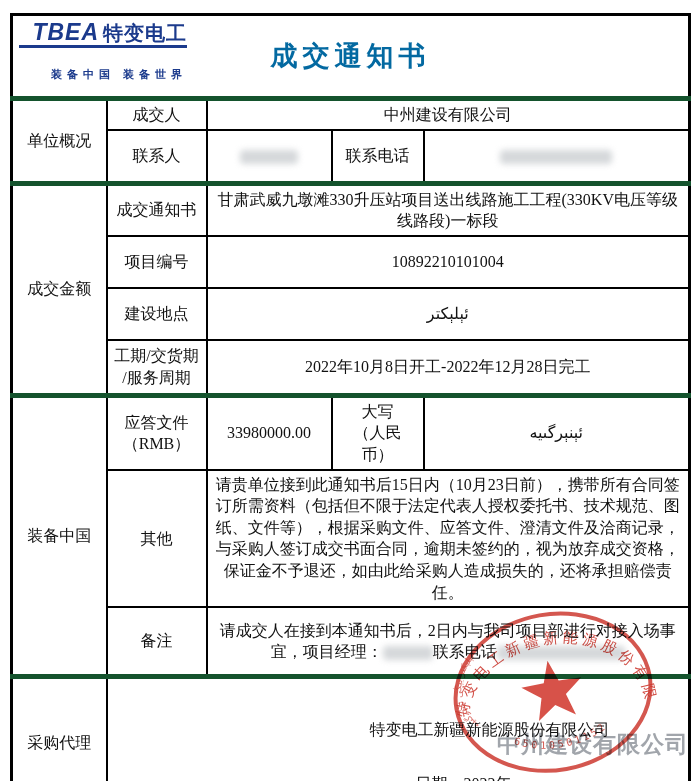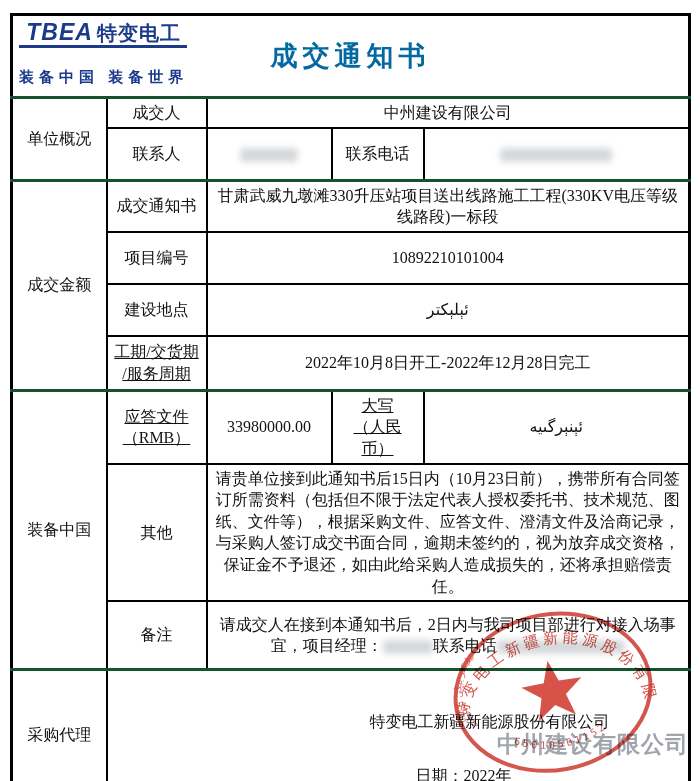--- a/index.html
+++ b/index.html
@@ -12,42 +12,42 @@
     border-collapse:collapse;table-layout:fixed;
     border:3px solid #000;
   }
   table.doc td{
     border:2px solid #000;
     text-align:center;vertical-align:middle;
     font-size:16px;line-height:1.35;
     padding:3px 6px;
     overflow:hidden;
   }
-  tr.sect td{border-top:3px solid #14532d;}
-  .pre{white-space:pre-line;text-decoration:underline;}
+  tr.sect td{border-top:5px solid #14532d;}
+  .pre{white-space:pre-line;}
   
   td.titlecell{position:relative;height:74px;border-bottom:2px solid #000;}
   .doc-title{
     font-family:"Liberation Sans","DejaVu Sans",sans-serif;
     font-weight:bold;font-size:27px;letter-spacing:5px;color:#0369a1;
   }
-  .logo{position:absolute;left:6px;top:4px;text-align:center;color:#1b3a8c;line-height:1.05;}
+  .logo{position:absolute;left:6px;top:4px;text-align:right;color:#1b3a8c;line-height:1.05;}
   .logo .row1{white-space:nowrap;}
   .logo .tbea{
     font-family:"Liberation Sans","DejaVu Sans",sans-serif;
     font-style:italic;font-weight:900;font-size:23px;letter-spacing:1px;
   }
   .logo .zh{
     font-family:"Liberation Sans","DejaVu Sans",sans-serif;
     font-weight:900;font-size:20px;letter-spacing:1px;
   }
   .logo-rule{height:3px;background:#1b3a8c;width:168px;margin:1px 0 3px 0;}
   .logo .row2{
     font-family:"Liberation Sans","DejaVu Sans",sans-serif;
-    font-weight:bold;font-size:15px;letter-spacing:5px;white-space:nowrap;margin-top:21px;
+    font-weight:bold;font-size:11px;letter-spacing:5px;white-space:nowrap;margin-top:21px;
   }
   td.longtext{text-align:left;padding:6px 10px;font-size:15.5px;line-height:1.42;}
   .blur{
     display:inline-block;background:#bfc3c7;border-radius:4px;
     filter:blur(3px);opacity:.65;vertical-align:middle;height:14px;
   }
   
   td.agentcell{position:relative;height:122px;}
   .agent-company{position:absolute;left:262px;top:40px;font-size:16px;white-space:nowrap;}
   .agent-date{position:absolute;left:308px;top:94px;font-size:16px;white-space:nowrap;}

